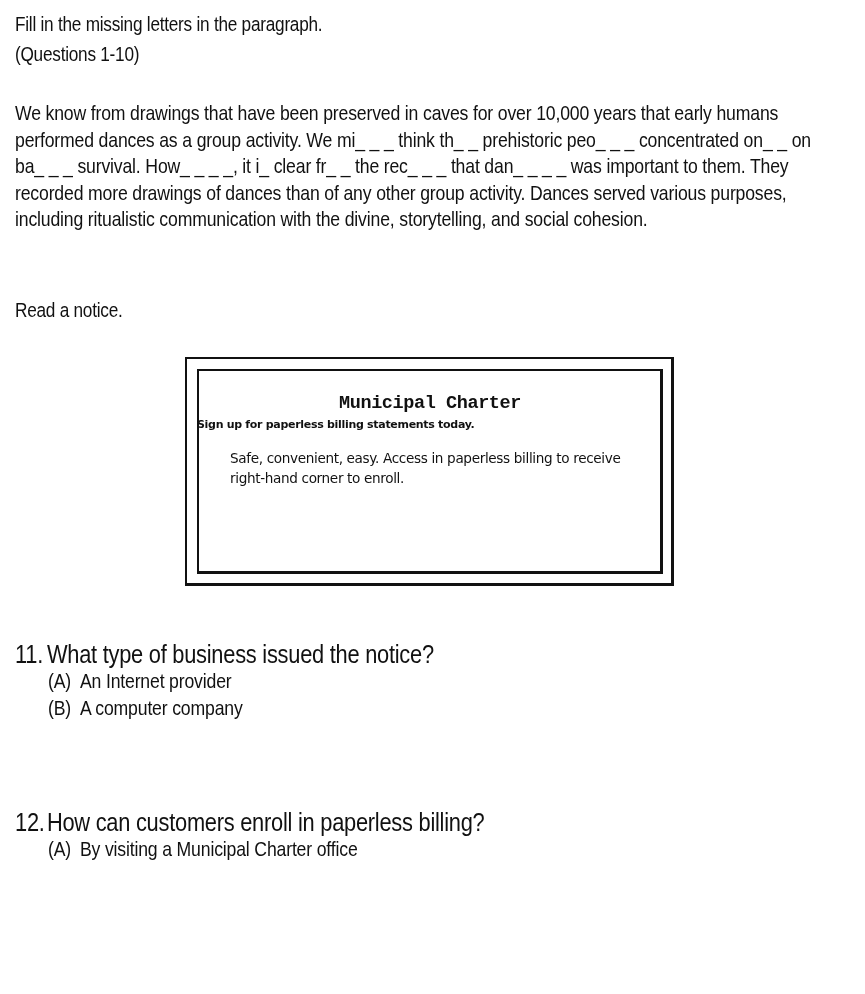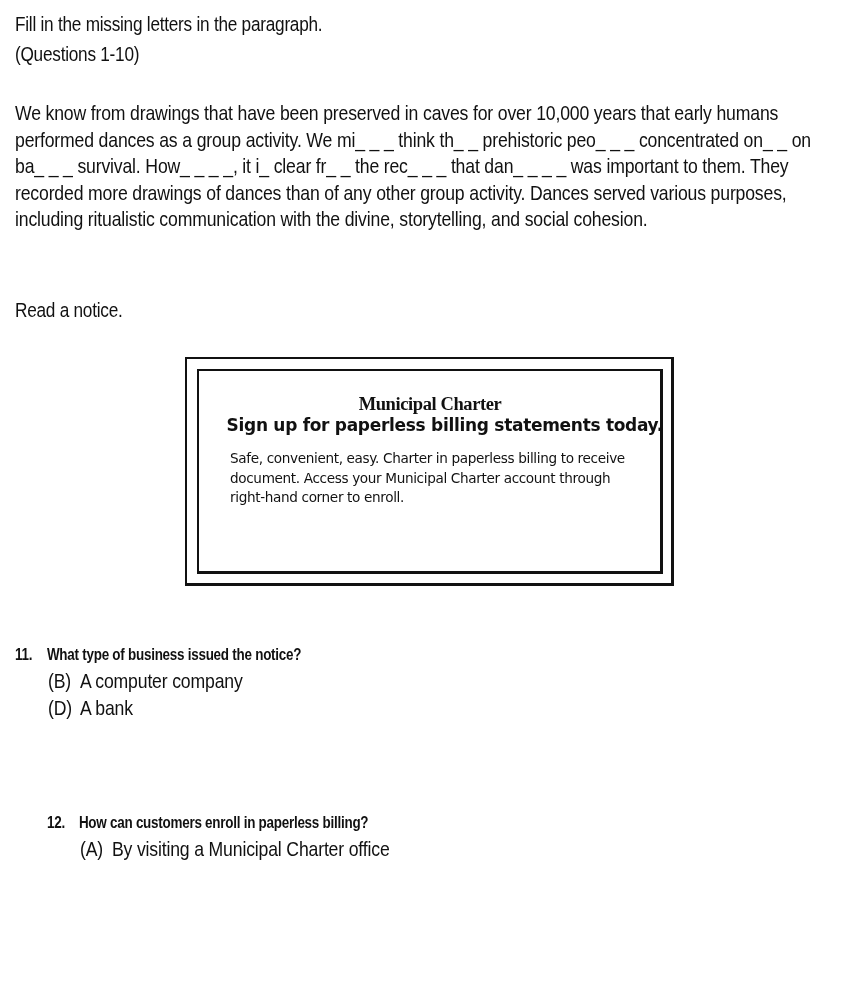--- a/index.html
+++ b/index.html
@@ -60,54 +60,54 @@
       border-right-width: 3px;
       border-bottom-width: 3px;
       box-sizing: content-box;
     }
     .notice-title {
       position: absolute;
       left: 197px;
       width: 466px;
       top: 392px;
       text-align: center;
-      font-family: Liberation Serif, serif;
+      font-family: Liberation Mono, monospace;
       font-weight: bold;
       font-size: 18.5px;
       letter-spacing: -0.4px;
       line-height: 24px;
     }
     .notice-subtitle {
       position: absolute;
       left: 197px;
       width: 466px;
       top: 415px;
-      text-align: right;
+      text-align: left;
       font-family: "DejaVu Sans", "Liberation Sans", sans-serif;
       font-weight: bold;
-      font-size: 17px;
+      font-size: 11px;
       letter-spacing: -0.3px;
       line-height: 20px;
     }
     .notice-body {
       position: absolute;
       left: 230px;
       top: 449px;
       width: 420px;
       font-family: "DejaVu Sans", "Liberation Sans", sans-serif;
       font-size: 13.6px;
       letter-spacing: -0.35px;
       line-height: 19.7px;
     }
     .notice-body .nl { display: block; white-space: nowrap; }
 
     
     .q-line {
-      font-weight: bold;
-      font-size: 16px;
+      font-weight: normal;
+      font-size: 26px;
       line-height: 27px;
       letter-spacing: -0.3px;
     }
     .q-num {
       display: inline-block;
       width: 38px;
     }
     .opt-line {
       font-size: 21px;
       line-height: 26.7px;
@@ -138,38 +138,37 @@
 
 <div class="abs heading" style="left:15px; top:296px;">
   <span class="cond">Read a notice.</span>
 </div>
 
 <div class="notice-outer"></div>
 <div class="notice-inner"></div>
 <div class="notice-title">Municipal Charter</div>
 <div class="notice-subtitle">Sign up for paperless billing statements today.</div>
 <div class="notice-body">
-  <span class="nl">Safe, convenient, easy. Charter in paperless billing to receive</span>
-  <span class="nl">document. Access your Municipal Charter account through</span>
+  <span class="nl">Safe, convenient, easy. Access in paperless billing to receive</span>
   <span class="nl">right-hand corner to enroll.</span>
 </div>
 
 <div class="abs" style="left:15px; top:641px;">
   <div class="q-line">
     <span class="cond">
       <span class="q-num">11.</span><span>What type of business issued the notice?</span>
     </span>
   </div>
   <div style="padding-left:33px;">
+    <div class="opt-line"><span class="cond"><span class="opt-letter">(A)</span><span>An Internet provider</span></span></div>
     <div class="opt-line"><span class="cond"><span class="opt-letter">(B)</span><span>A computer company</span></span></div>
-    <div class="opt-line"><span class="cond"><span class="opt-letter">(D)</span><span>A bank</span></span></div>
   </div>
 </div>
 
-<div class="abs" style="left:15px; top:809px;margin-left:32px;">
+<div class="abs" style="left:15px; top:809px;">
   <div class="q-line">
     <span class="cond">
       <span class="q-num">12.</span><span>How can customers enroll in paperless billing?</span>
     </span>
   </div>
   <div style="padding-left:33px;">
     <div class="opt-line"><span class="cond"><span class="opt-letter">(A)</span><span>By visiting a Municipal Charter office</span></span></div>
   </div>
 </div>
 

